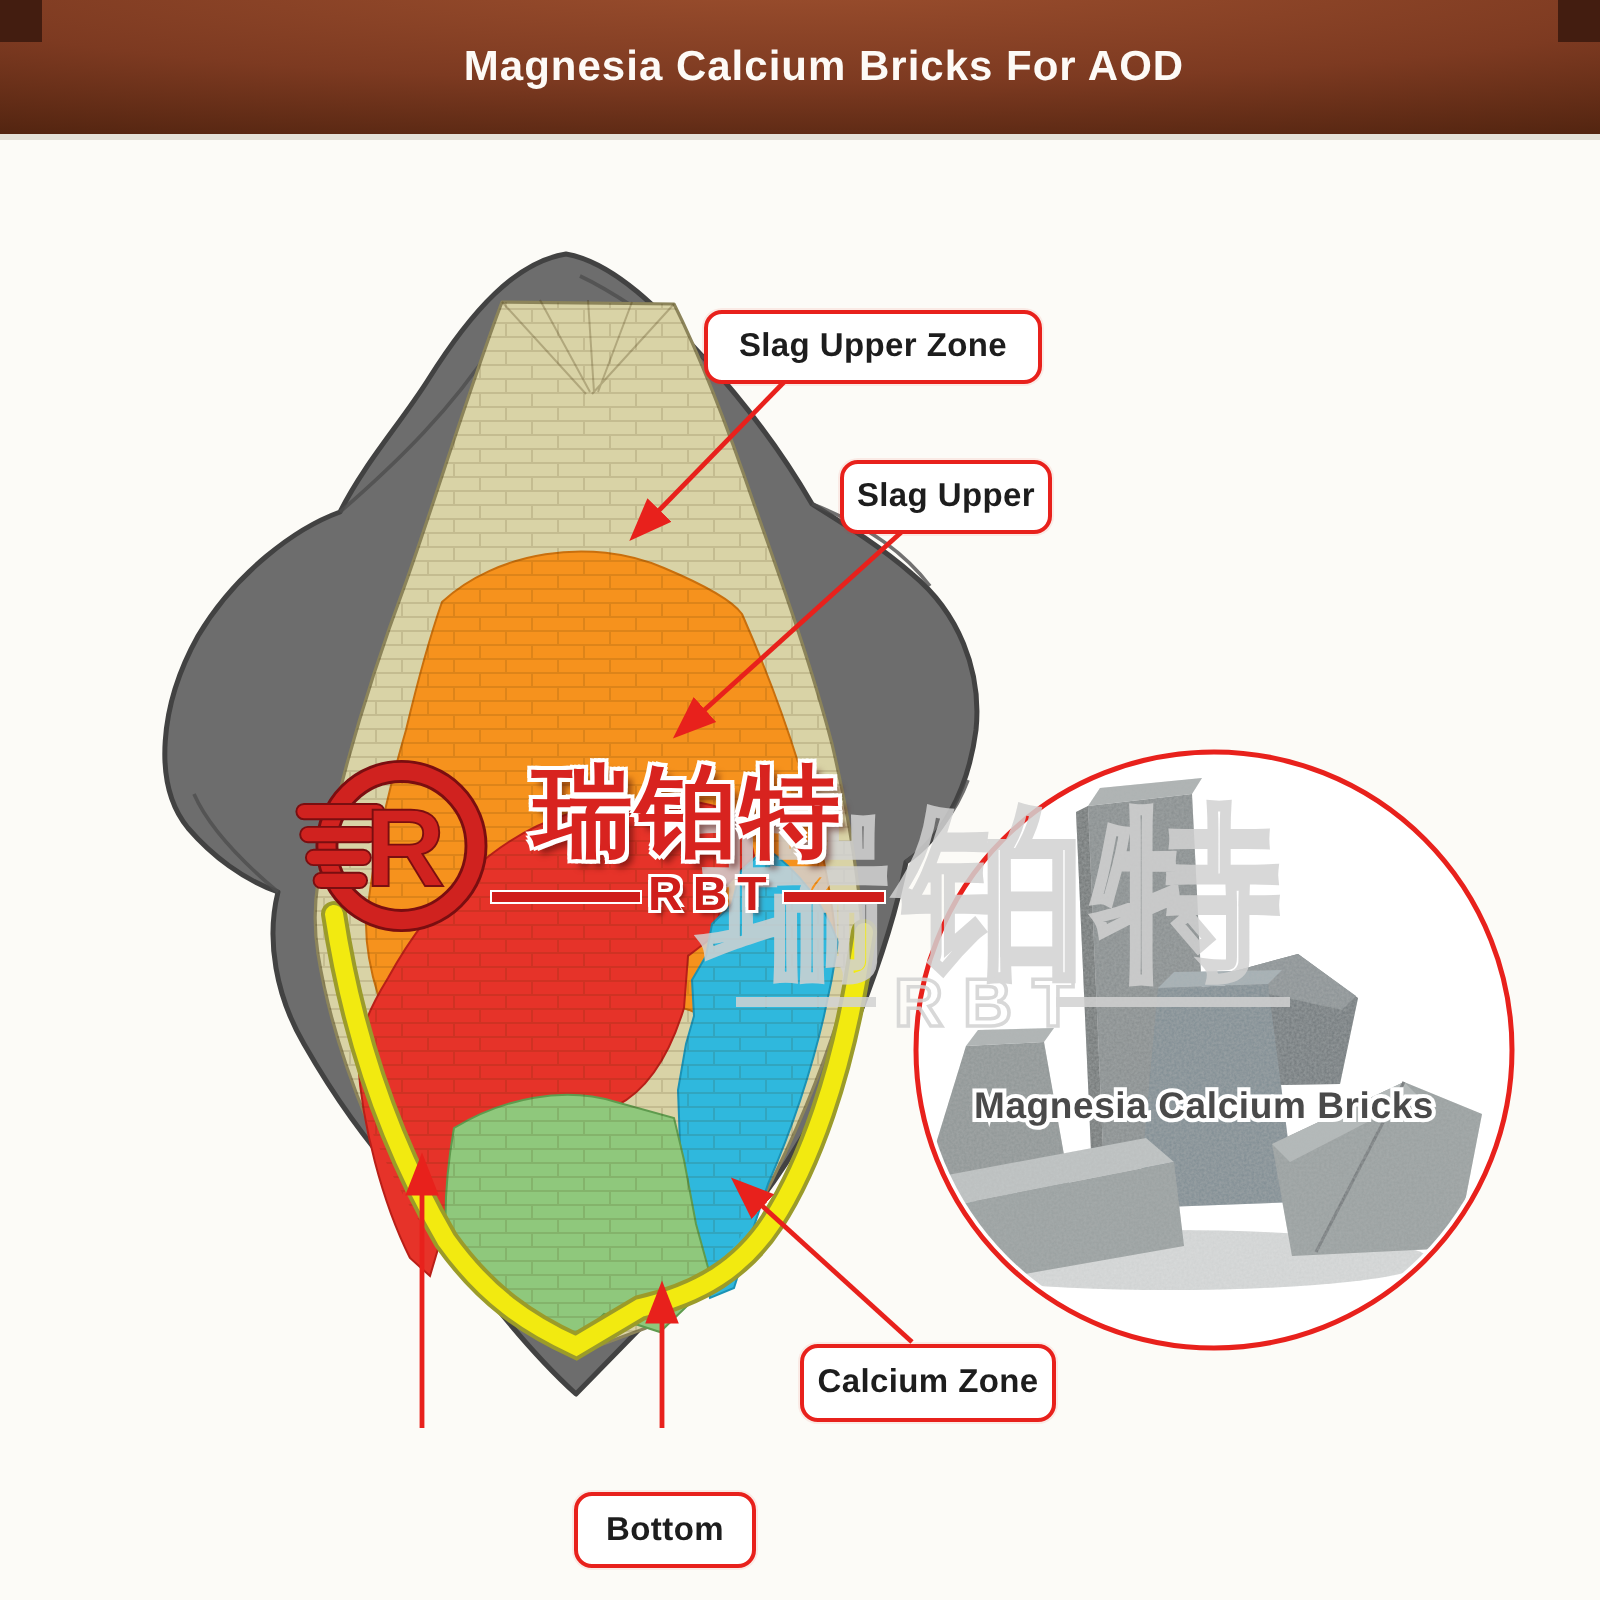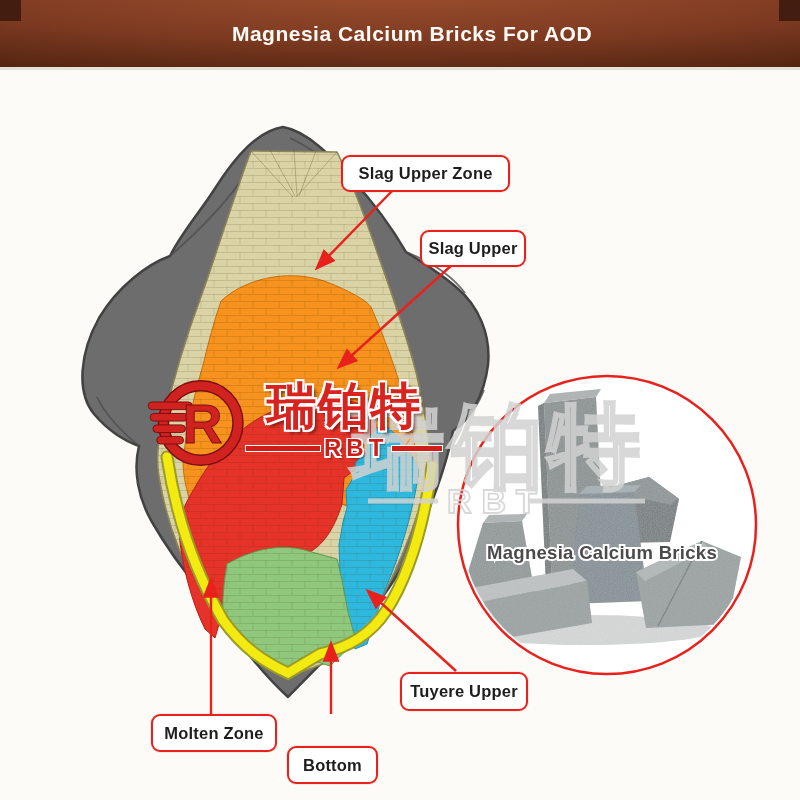--- a/index.html
+++ b/index.html
@@ -13,21 +13,21 @@
           text-align:center;color:#fdfaf6;font-size:21px;font-weight:700;letter-spacing:.5px;padding-left:12px;}
   .corner{position:absolute;top:0;width:21px;height:21px;background:#431d10;}
   .corner.left{left:0}.corner.right{right:0}
   
   .layer{position:absolute;left:0;top:0;width:800px;height:800px;pointer-events:none;}
   
   .zone-label{position:absolute;display:flex;align-items:center;justify-content:center;
           background:#ffffff;border:2px solid #e8211c;border-radius:9px;
           color:#1d1d1d;font-size:16.5px;font-weight:700;letter-spacing:.2px;
           box-shadow:0 0 0 1px rgba(232,33,28,.08);}
-  #lbl-slag-upper{left:341px;top:155px;width:165px;height:33px;}
+  #lbl-slag-upper{left:352px;top:155px;width:165px;height:33px;}
   #lbl-slag{left:420px;top:230px;width:102px;height:33px;}
   #lbl-tuyere{left:400px;top:672px;width:124px;height:35px;}
   #lbl-molten{left:151px;top:714px;width:122px;height:34px;}
   #lbl-bottom{left:287px;top:714px;width:87px;height:34px;margin-top:32px;}
   
   .logo{position:absolute;left:146px;top:380px;width:306px;height:86px;display:flex;align-items:flex-start;}
   .logo-emblem{width:98px;height:86px;flex:0 0 auto;}
   .logo-textcol{display:flex;flex-direction:column;align-items:center;margin-left:2px;}
   .logo-cn{font-size:50px;line-height:52px;font-weight:800;letter-spacing:2px;color:#d8231f;
       text-shadow:-2px -2px 0 #fff,2px -2px 0 #fff,-2px 2px 0 #fff,2px 2px 0 #fff,
@@ -184,24 +184,21 @@
     </g>
   </svg>
 
   <div class="zone-label" id="lbl-slag-upper">
     <span>Slag Upper Zone</span>
   </div>
   <div class="zone-label" id="lbl-slag">
     <span>Slag Upper</span>
   </div>
   <div class="zone-label" id="lbl-tuyere">
-    <span>Tuyere Upper</span>
-  </div>
-  <div class="zone-label" id="lbl-molten">
-    <span>Molten Zone</span>
+    <span>Calcium Zone</span>
   </div>
   <div class="zone-label" id="lbl-bottom">
     <span>Bottom</span>
   </div>
 
   <div class="banner">
     <div class="corner left"></div>
     <div class="corner right"></div>
     <div class="banner-title">Magnesia Calcium Bricks For AOD</div>
   </div>

